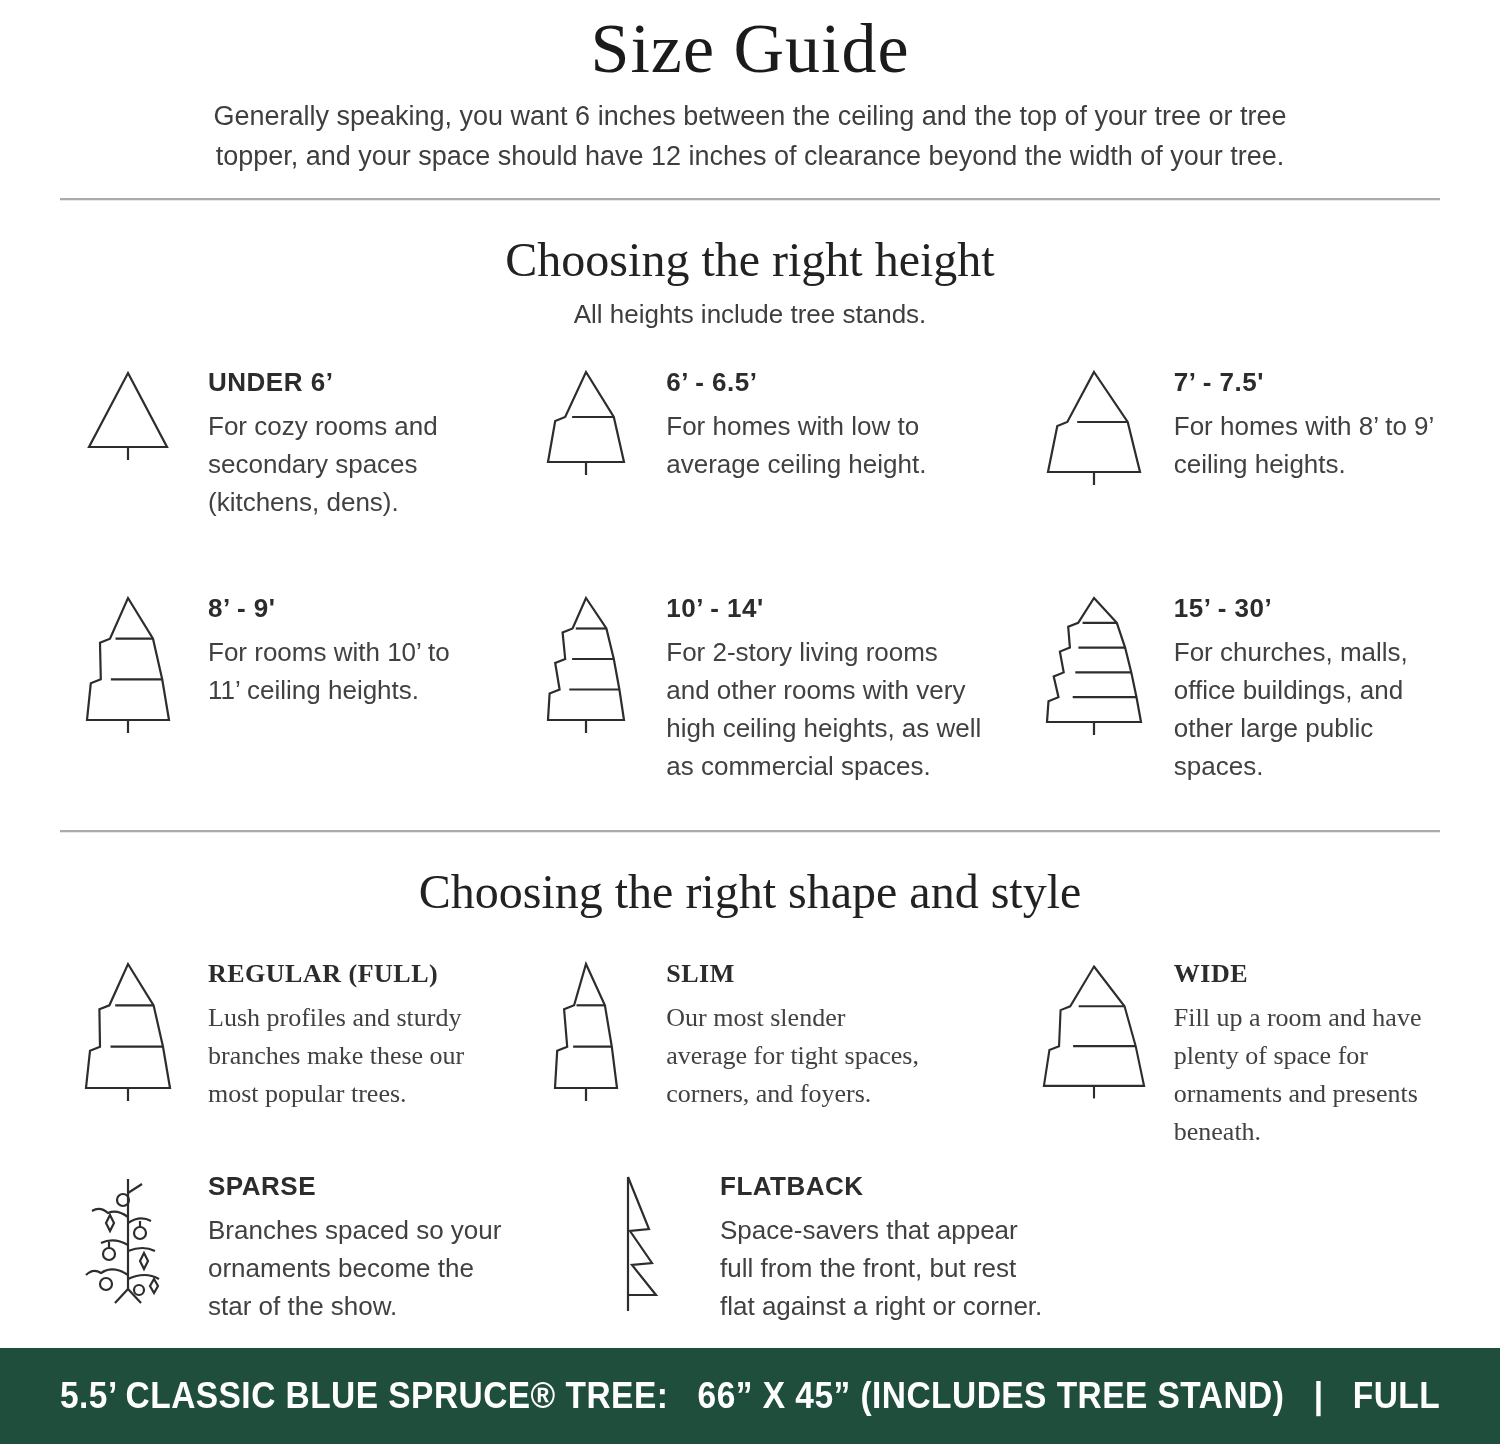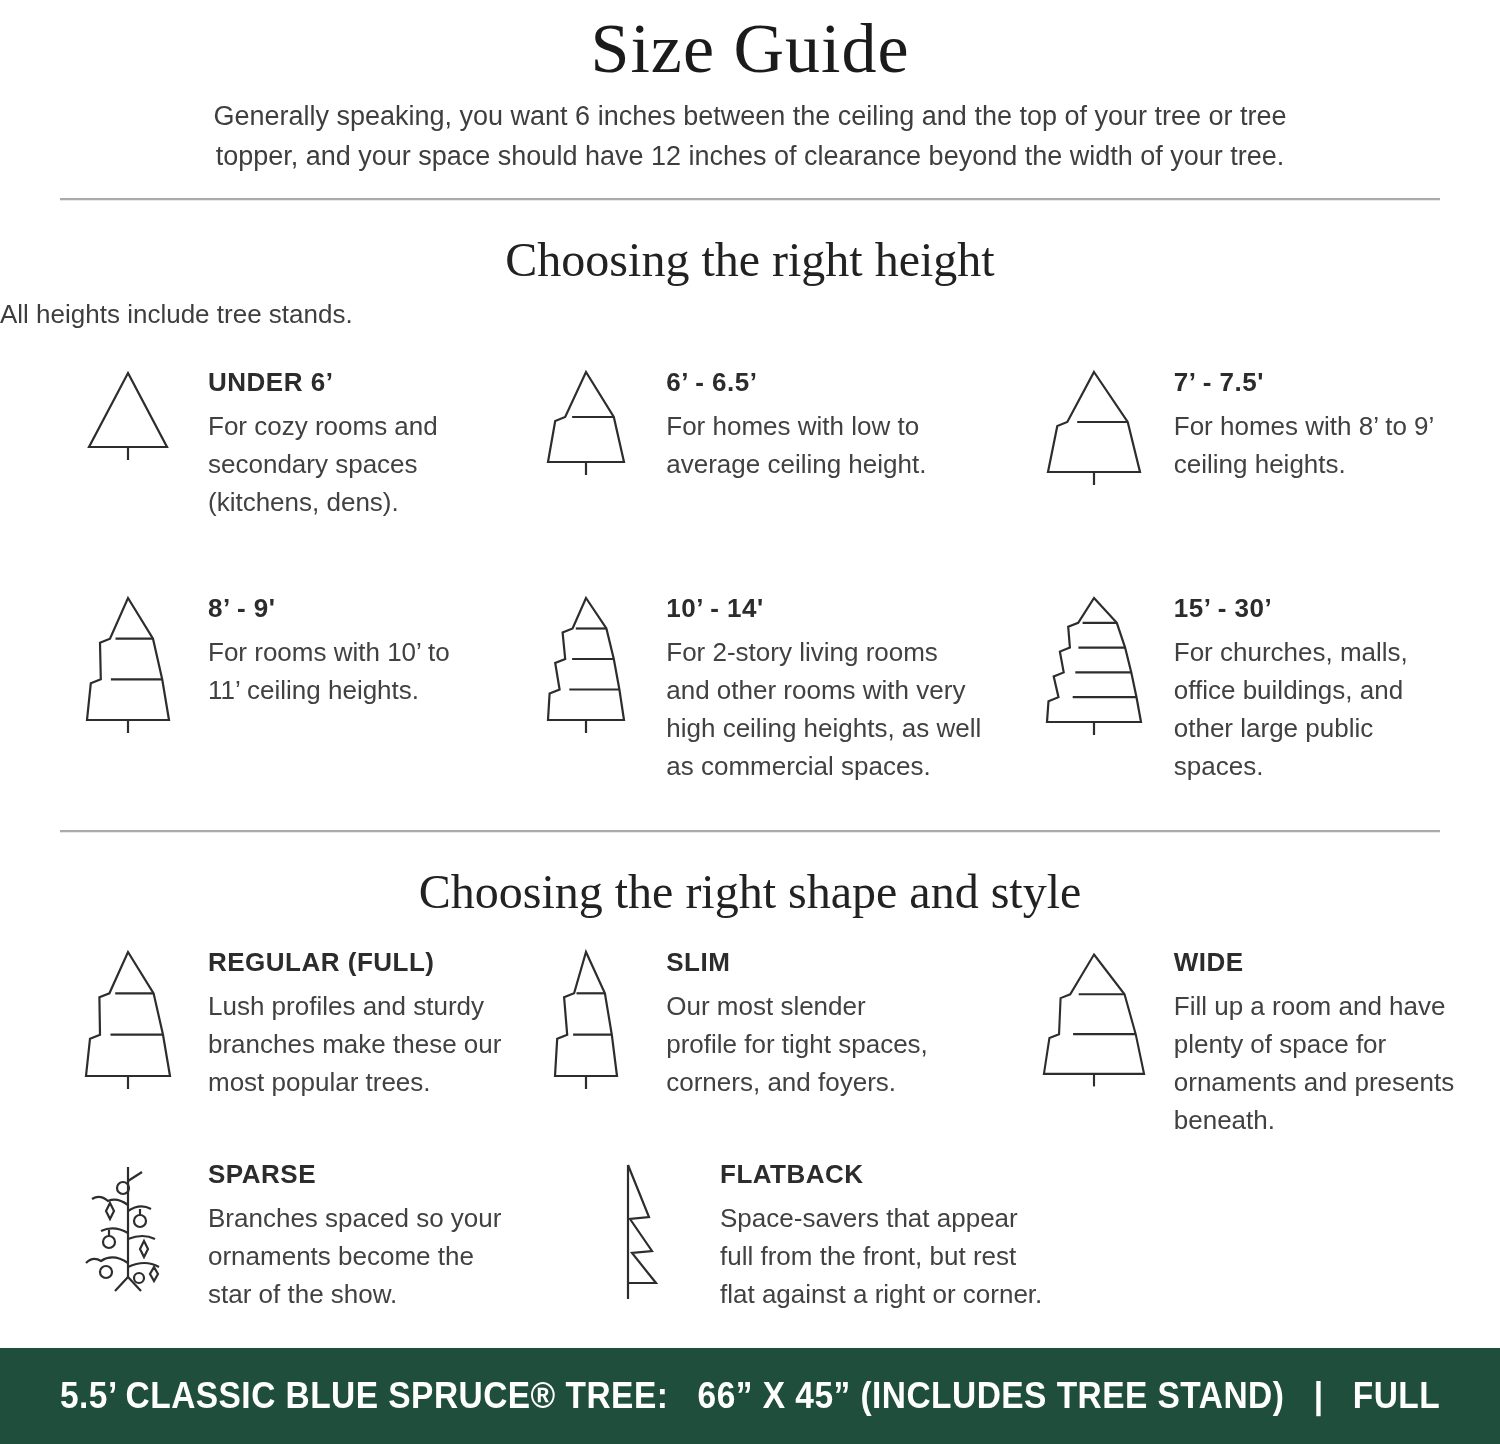--- a/index.html
+++ b/index.html
@@ -14,25 +14,25 @@
   .intro{
     margin:10px auto 16px;width:1100px;text-align:center;font-size:27px;line-height:40px;
     color:#3e3e3e;white-space:pre-line;
   }
   .divider{height:2px;background:#ababab;margin:22px 60px 0;border-bottom:1px solid #e8e8e8;}
   .divider.second{margin-top:45px;}
   .section-heading{
     margin-top:32px;text-align:center;font-family:"Liberation Serif",serif;
     font-size:48px;line-height:54px;color:#222222;font-weight:400;
   }
-  .section-sub{margin-top:12px;text-align:left;font-size:26px;line-height:30px;color:#3e3e3e;}
+  .section-sub{margin-top:12px;text-align:center;font-size:26px;line-height:30px;color:#3e3e3e;}
   .row{display:flex;padding-left:76px;align-items:flex-start;}
   .row.h-row1{margin-top:38px;}
   .row.h-row2{margin-top:72px;}
-  .row.s-row1{margin-top:28px;}
+  .row.s-row1{margin-top:40px;font-family:Liberation Serif, serif;}
   .row.s-row2{margin-top:20px;gap:47px;}
   .cell{display:flex;align-items:flex-start;}
   .cell.c1{width:465px;}
   .cell.c2{width:515px;}
   .cell.c3{width:465px;}
   .icon-box{
     width:132px;box-sizing:border-box;padding-right:28px;padding-top:2px;
     flex:none;display:flex;justify-content:center;align-items:flex-start;
   }
   .txt{flex:1;}
@@ -188,21 +188,21 @@
           <svg width="66" height="142" viewBox="0 0 66 142">
     <path d="M 33 3 L 51.9 44.3 L 58.8 85.7 L 64.0 127.0 L 2.0 127.0 L 4.2 89.7 L 14.2 85.7 L 11.1 48.3 L 21.1 44.3 Z" fill="none" stroke="#2d2d2d" stroke-width="2.2" stroke-linejoin="miter" stroke-linecap="butt"></path>
             <line x1="23.5" y1="44.3" x2="51.9" y2="44.3" fill="none" stroke="#2d2d2d" stroke-width="2.2" stroke-linejoin="miter" stroke-linecap="butt"></line>
             <line x1="20.1" y1="85.7" x2="58.8" y2="85.7" fill="none" stroke="#2d2d2d" stroke-width="2.2" stroke-linejoin="miter" stroke-linecap="butt"></line>
     <line x1="33" y1="127" x2="33" y2="140" fill="none" stroke="#2d2d2d" stroke-width="2.2" stroke-linejoin="miter" stroke-linecap="butt"></line>
           </svg>
         </div>
       <div class="txt">
         <div class="item-title">SLIM</div>
         <div class="item-desc" style="width:300px">Our most slender
-profile for tight spaces,
+average for tight spaces,
 corners, and foyers.</div>
       </div>
     </div>
     <div class="cell c3">
       <div class="icon-box">
           <svg width="108" height="142" viewBox="0 0 108 142">
     <path d="M 54 3 L 85.7 44.3 L 97.3 85.7 L 106.0 127.0 L 2.0 127.0 L 7.7 89.7 L 17.7 85.7 L 19.3 48.3 L 29.3 44.3 Z" fill="none" stroke="#2d2d2d" stroke-width="2.2" stroke-linejoin="miter" stroke-linecap="butt"></path>
             <line x1="38.1" y1="44.3" x2="85.7" y2="44.3" fill="none" stroke="#2d2d2d" stroke-width="2.2" stroke-linejoin="miter" stroke-linecap="butt"></line>
             <line x1="32.3" y1="85.7" x2="97.3" y2="85.7" fill="none" stroke="#2d2d2d" stroke-width="2.2" stroke-linejoin="miter" stroke-linecap="butt"></line>
     <line x1="54" y1="127" x2="54" y2="140" fill="none" stroke="#2d2d2d" stroke-width="2.2" stroke-linejoin="miter" stroke-linecap="butt"></line>

